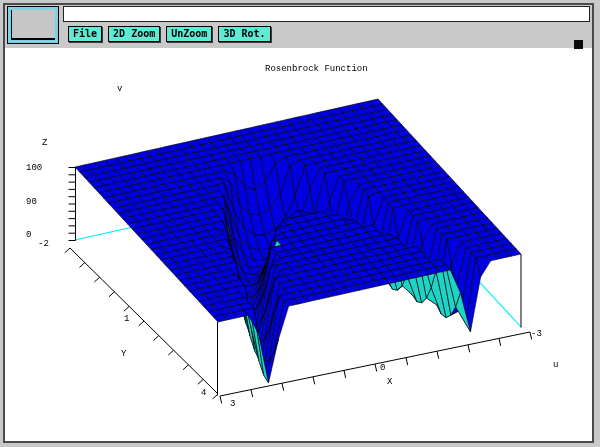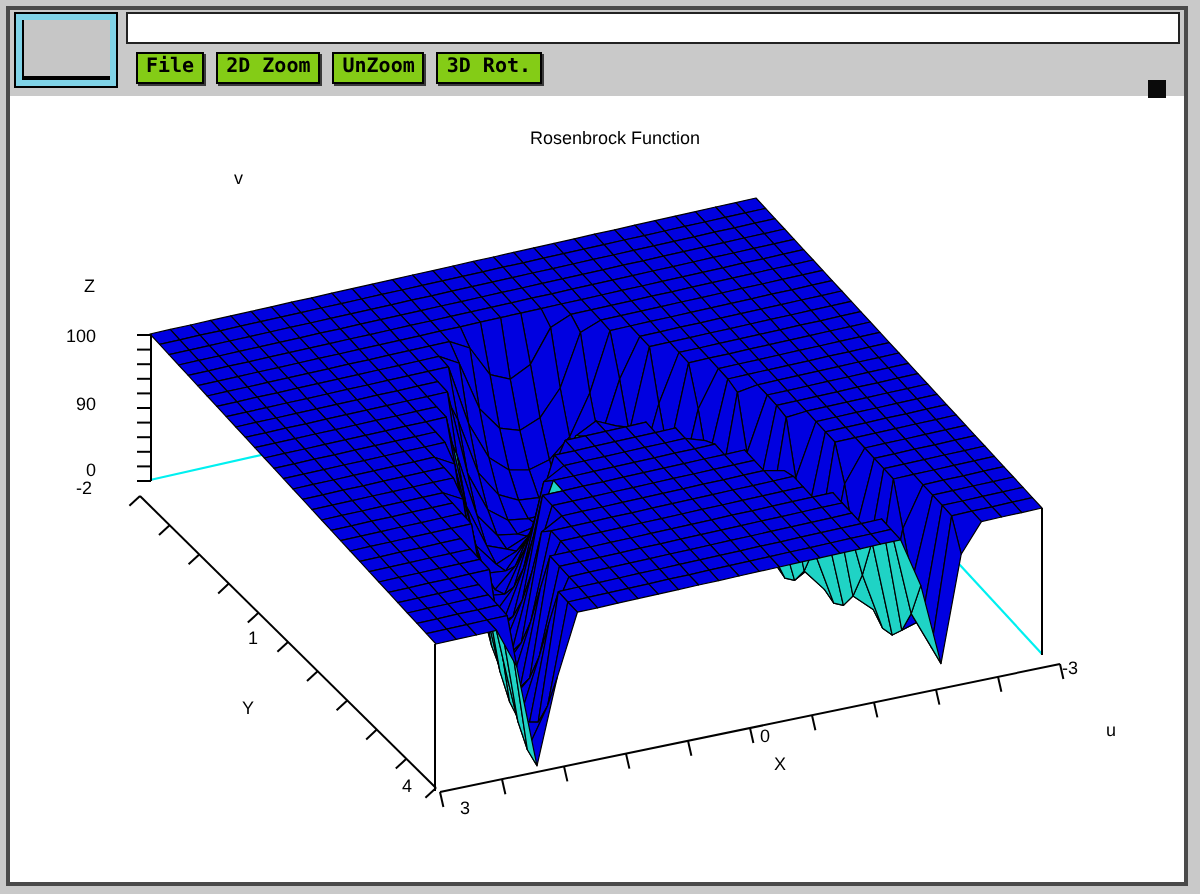--- a/index.html
+++ b/index.html
@@ -23,33 +23,33 @@
     border-left:1px solid #000;border-bottom:2px solid #000;
   }
   #message-strip{
     position:absolute;left:58px;top:1px;width:527px;height:16px;
     background:#ffffff;border:1px solid #222;box-sizing:border-box;
   }
   #button-row{
     position:absolute;left:63px;top:21px;display:flex;gap:6px;
   }
   .menu-btn{
-    background:#84cc16;border:1px solid #000;box-shadow:1px 1px 0 #3a3a3a;
+    background:#5eead4;border:1px solid #000;box-shadow:1px 1px 0 #3a3a3a;
     font-family:"DejaVu Sans Mono",monospace;font-size:10px;font-weight:bold;
     color:#000;padding:1px 4px 2px 4px;line-height:11px;cursor:pointer;white-space:pre;
   }
   #busy-square{
     position:absolute;left:569px;top:35px;width:9px;height:9px;background:#0a0a0a;
   }
   #plot-svg{position:absolute;left:0;top:0;width:600px;height:447px;pointer-events:none;}
   .plot-label{
-    position:absolute;font-family:Liberation Sans, sans-serif;font-size:9px;color:#000;
+    position:absolute;font-family:Liberation Mono, monospace;font-size:9px;color:#000;
     line-height:9px;white-space:pre;
   }
-  .rt{text-align:right;width:22px;}
+  .rt{text-align:left;width:22px;}
 </style>
 </head>
 <body>
 
 <div id="window">
 
   <div id="content">
     <div id="menubar">
       <div id="corner-panel">
         <div id="corner-panel-inner"></div>

